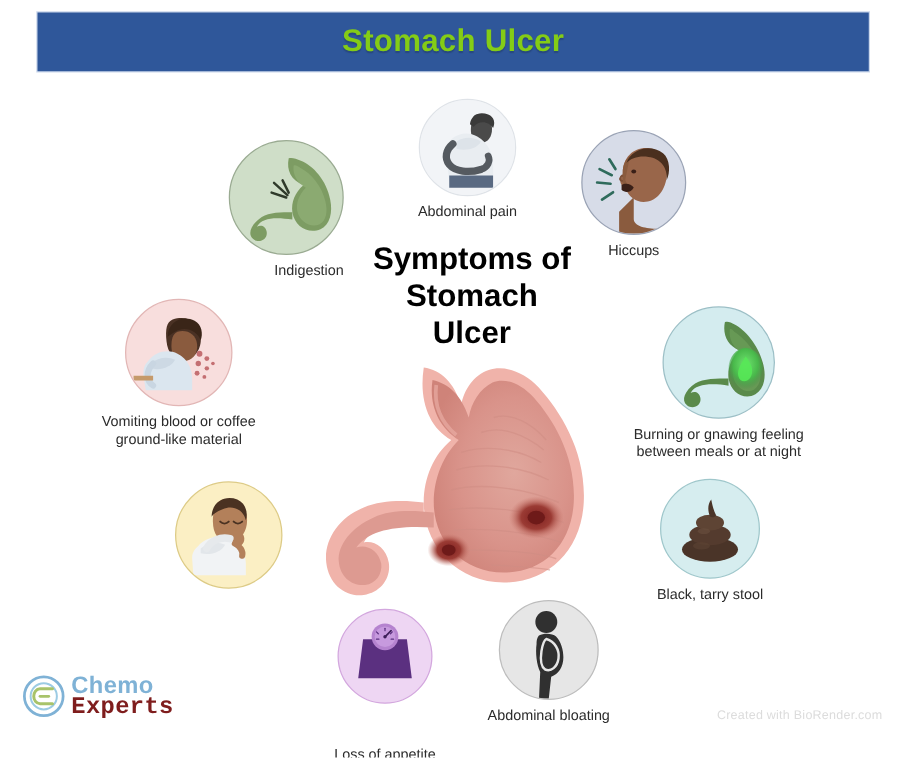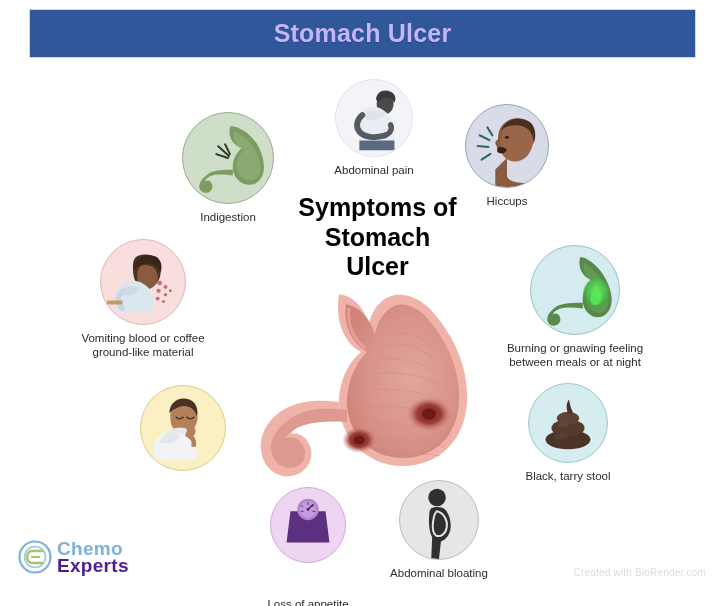--- a/index.html
+++ b/index.html
@@ -13,21 +13,21 @@
   #canvas{position:relative;width:720px;height:606px;background:#fff;}
 
   
   .banner{
     position:absolute;left:30px;top:10px;width:665px;height:47px;
     background:#2f579a;
     display:flex;align-items:center;justify-content:center;
     box-shadow:0 0 0 1px rgba(190,205,230,.8);
   }
   .banner-title{
-    color:#c4b5fd;font-size:25px;font-weight:bold;letter-spacing:.2px;
+    color:#84cc16;font-size:25px;font-weight:bold;letter-spacing:.2px;
     text-shadow:0 1px 1px rgba(0,0,0,.18);
   }
 
   
   .center-title{
     position:absolute;left:290px;top:193px;width:175px;
     text-align:center;color:#000000;
     font-size:25px;font-weight:bold;line-height:1.18;
   }
 
@@ -58,21 +58,21 @@
 
   
   .stomach{position:absolute;left:243px;top:290px;width:245px;height:200px;}
   .stomach svg{width:100%;height:100%;}
 
   
   .logo{position:absolute;left:18px;top:540px;display:flex;align-items:center;}
   .logo-mark{width:34px;height:34px;position:relative;}
   .logo-text{margin-left:5px;line-height:.92;}
   .logo-chemo{font-size:19px;font-weight:bold;color:#7fb2d6;letter-spacing:.3px;}
-  .logo-experts{font-size:19px;font-weight:bold;color:#4c1d95;letter-spacing:.3px;}
+  .logo-experts{font-size:19px;font-weight:bold;color:#7f1d1d;letter-spacing:.3px;font-family:Liberation Mono, monospace;}
 
   
   .attribution{
     position:absolute;right:14px;top:567px;
     font-size:10px;color:#dcdcdc;letter-spacing:.2px;
   }
 </style>
 </head>
 <body>
 
@@ -155,21 +155,21 @@
 
         <path d="M27,36 C21,41 20,48 24,53 C29,59 40,60 50,57" stroke="#555a60" stroke-width="6" fill="none" stroke-linecap="round"></path>
         <path d="M50,57 C56,55 58,50 56,46" stroke="#555a60" stroke-width="5.5" fill="none" stroke-linecap="round"></path>
 
         <path d="M24,62 L60,62 L60,72 L24,72 Z" fill="#5a6a82"></path>
       </svg>
     </div>
     <div class="caption">Abdominal pain</div>
   </div>
 
-  <div class="node" style="left:164px;top:112px;width:128px;">
+  <div class="node" style="left:147px;top:112px;width:128px;align-items:flex-end;">
     <div class="circle c-indig">
       <svg viewBox="0 0 92 92" xmlns="http://www.w3.org/2000/svg">
         <circle cx="46" cy="46" r="45" fill="#cfdec8"></circle>
 
         <path d="M48,14 C46,24 50,32 60,36 C53,42 50,50 51,58
                  C53,70 64,76 74,72 C82,68 84,58 82,48
                  C79,32 68,20 58,16 C54,14 50,13 48,14 Z" fill="#7d9c63"></path>
         <path d="M51,58 C42,58 32,58 26,62 C17,68 14,76 19,80
                  C24,84 31,80 30,74 C29,69 25,68 22,70
                  C26,62 38,62 51,64 Z" fill="#7d9c63"></path>

